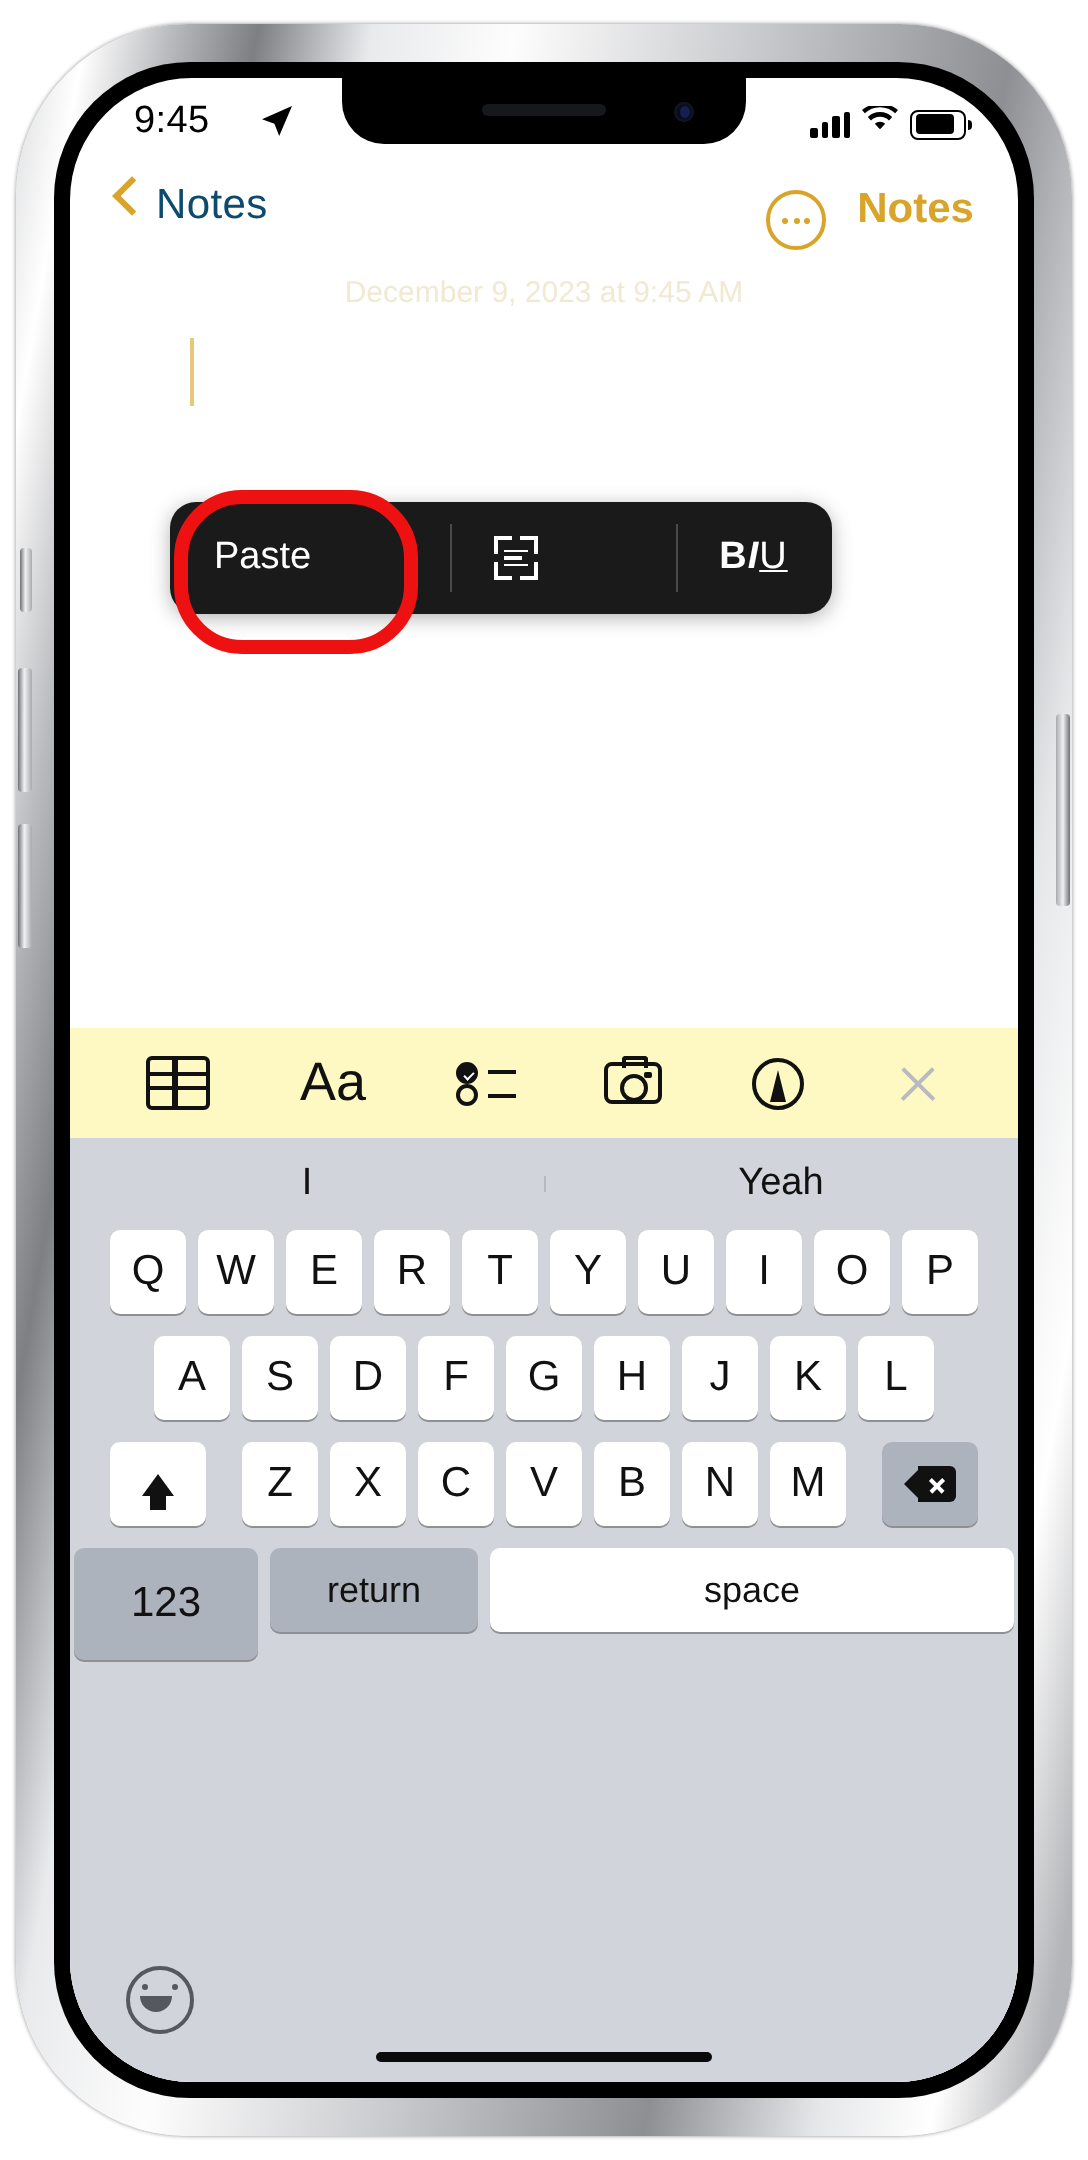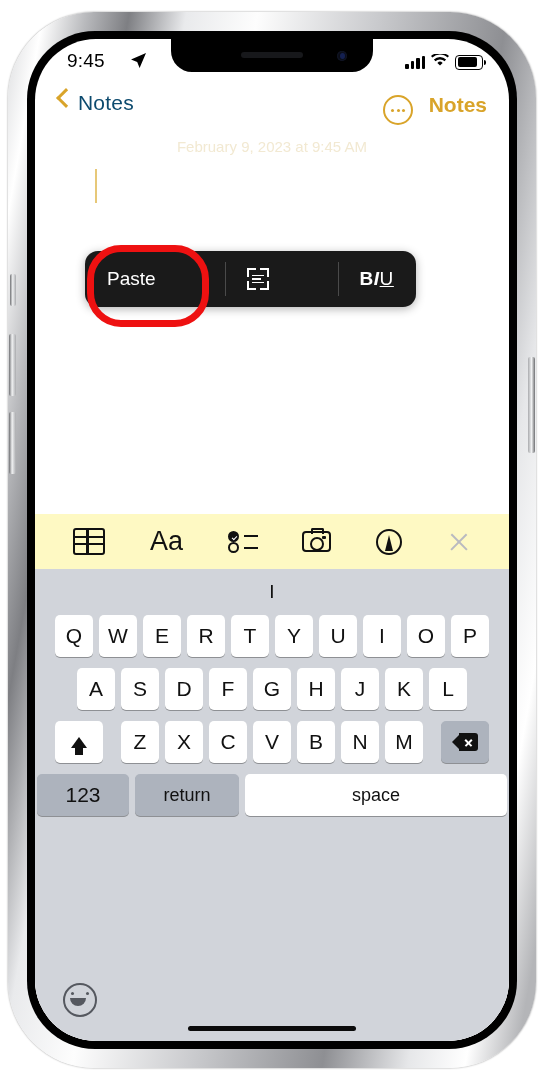--- a/index.html
+++ b/index.html
@@ -142,21 +142,21 @@
   .arrow-up{width:0;height:0;border-left:8px solid transparent;border-right:8px solid transparent;border-bottom:11px solid #111;position:relative;}
   .arrow-up::after{content:"";position:absolute;left:-4px;top:11px;width:8px;height:7px;background:#111;}
   .delico{position:relative;width:26px;height:18px;}
   .delico .body{position:absolute;right:0;top:0;width:19px;height:18px;background:#111;border-radius:0 3px 3px 0;}
   .delico .tip{position:absolute;left:0;top:0;width:0;height:0;border-top:9px solid transparent;border-bottom:9px solid transparent;border-right:9px solid #111;}
   .delico .x{position:absolute;right:5px;top:5px;width:9px;height:9px;}
   .delico .x::before,.delico .x::after{content:"";position:absolute;left:0;top:4px;width:9px;height:1.6px;background:#fff;}
   .delico .x::before{transform:rotate(45deg)}.delico .x::after{transform:rotate(-45deg)}
 
   .krow.r4{gap:6px;padding:0 2px;}
-  .key.num{width:92px;height:42px;}
+  .key.num{width:92px;height:56px;}
   .key.space{flex:1;background:#fff;height:42px;font-size:18px;}
   .key.ret{width:104px;height:42px;font-size:18px;}
 
   .kb-bottom{position:absolute;left:0;right:0;bottom:0;height:62px;}
   .emoji{position:absolute;left:28px;top:4px;width:30px;height:30px;border:2.2px solid #55585f;border-radius:50%;cursor:pointer;}
   .emoji .eye{position:absolute;width:3.4px;height:3.4px;border-radius:50%;background:#55585f;top:7px;}
   .emoji .eL{left:6px}.emoji .eR{right:6px}
   .emoji .mouth{position:absolute;left:5px;top:13px;width:15.6px;height:8px;background:#55585f;border-radius:0 0 9px 9px;}
 
   .home-ind{position:absolute;left:50%;transform:translateX(-50%);bottom:10px;width:168px;height:5px;border-radius:3px;background:#0b0b0b;}
@@ -214,21 +214,21 @@
           </div>
           <div class="nav-more">
             <span></span>
               <span></span>
               <span></span>
           </div>
           <div class="nav-done">Notes</div>
         </div>
 
         <div class="note">
-          <div class="note-date">February 9, 2023 at 9:45 AM</div>
+          <div class="note-date">December 9, 2023 at 9:45 AM</div>
           <div class="caret"></div>
         </div>
 
         <div class="paste-menu">
           <div class="pm-item pm-paste">Paste</div>
           <div class="pm-item">
             <span class="scan-ico">
               <span class="c tl"></span>
                 <span class="c tr"></span>
                 <span class="c bl"></span>
@@ -270,20 +270,21 @@
               <span class="ico-pen"></span>
             </div>
           <div class="nt-ico">
               <span class="ico-x"></span>
             </div>
         </div>
 
         <div class="kb">
           <div class="predict">
             <div class="cell">I</div>
+            <div class="cell">Yeah</div>
           </div>
 
           <div class="krow r1">
             <div class="key">Q</div>
             <div class="key">W</div>
             <div class="key">E</div>
             <div class="key">R</div>
             <div class="key">T</div>
             <div class="key">Y</div>
             <div class="key">U</div>

